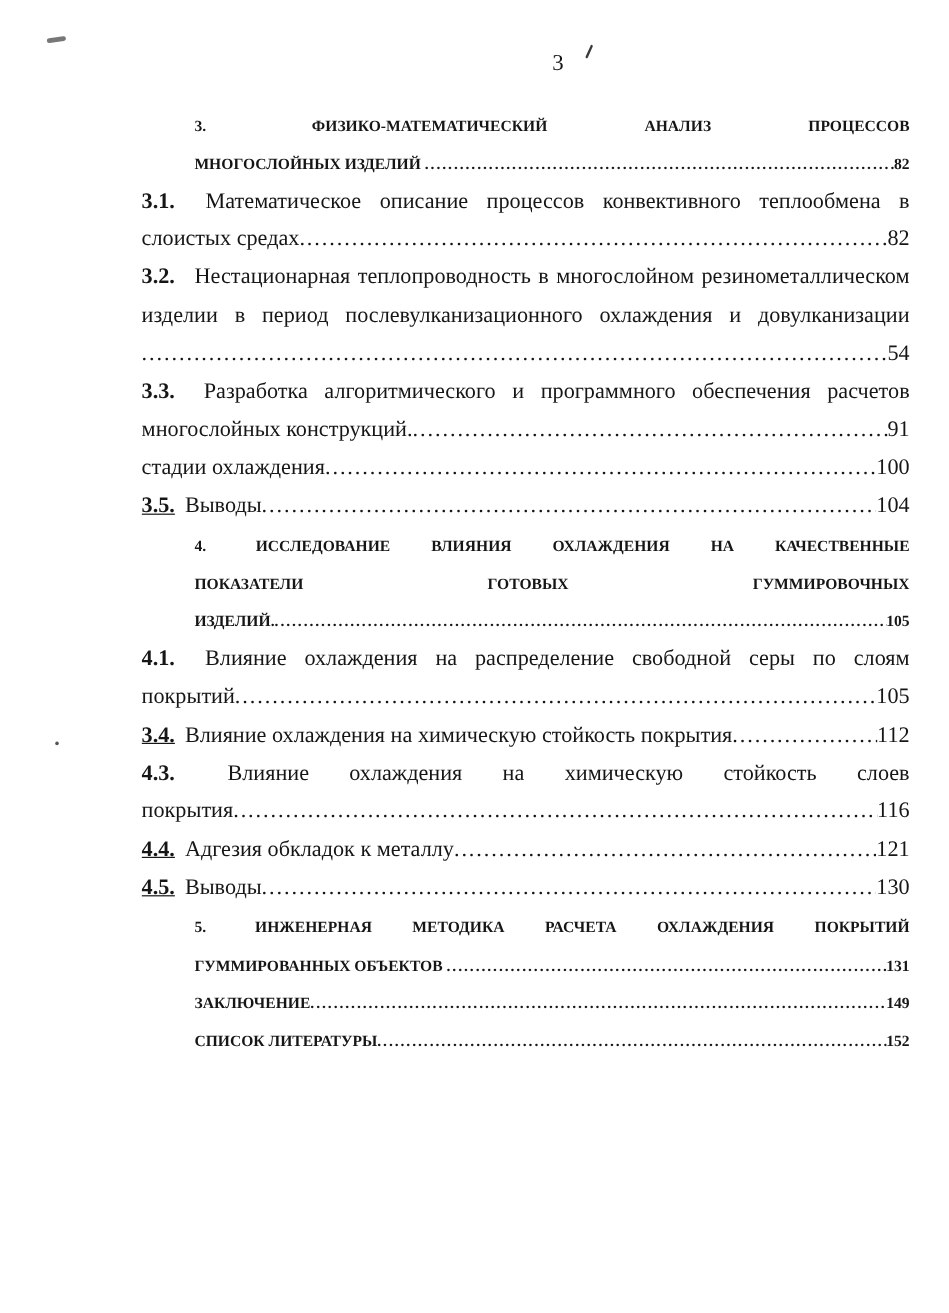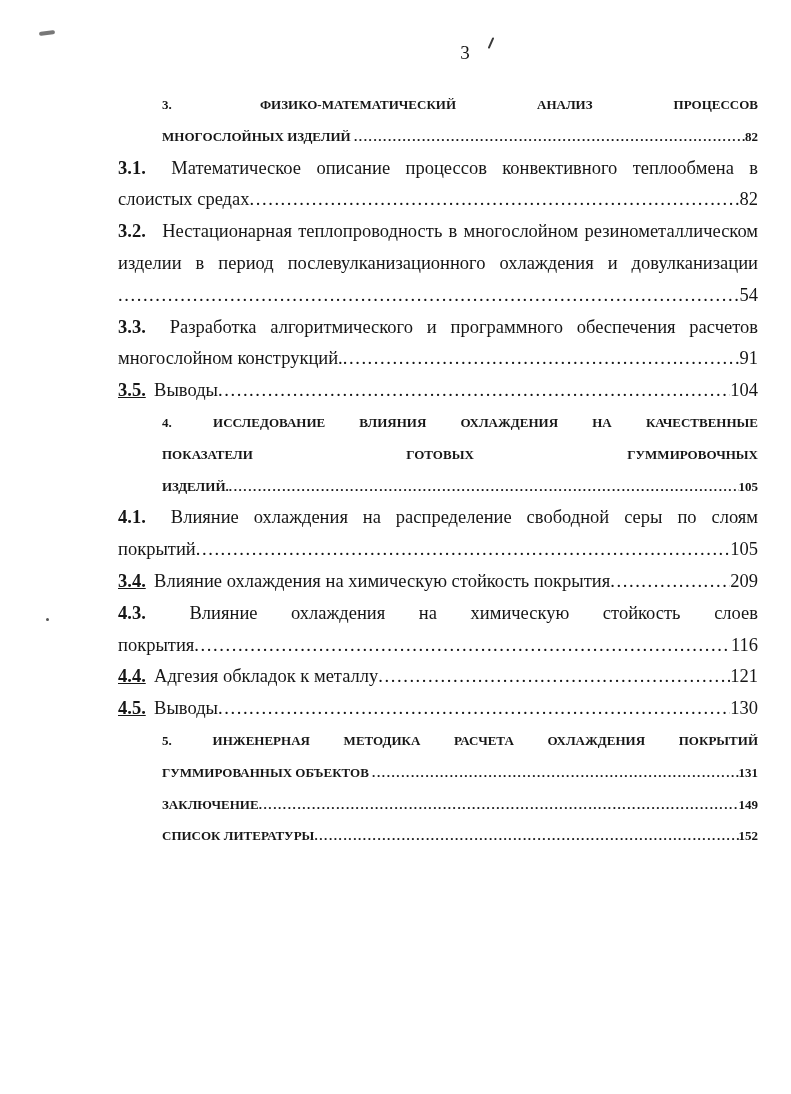--- a/index.html
+++ b/index.html
@@ -81,25 +81,30 @@
     <div class="ln"><span class="num">3.2.</span> <span class="txt">Нестационарная теплопроводность в многослойном резинометаллическом</span></div>
     <div class="ln"><span class="txt">изделии в период послевулканизационного охлаждения и довулканизации</span></div>
     <div class="ln lnf">
         <span class="txt"></span>
         <span class="leader"></span>
         <span class="pg">54</span>
       </div>
 
     <div class="ln"><span class="num">3.3.</span> <span class="txt">Разработка алгоритмического и программного обеспечения расчетов</span></div>
     <div class="ln lnf">
-        <span class="txt">многослойном конструкций.</span>
+        <span class="txt">многослойных конструкций.</span>
         <span class="leader"></span>
         <span class="pg">91</span>
       </div>
 
+    <div class="ln lnf">
+        <span class="txt">стадии охлаждения</span>
+        <span class="leader"></span>
+        <span class="pg">100</span>
+      </div>
 
     <div class="ln lnf">
         <span class="num">3.5.</span>
         <span class="txt">Выводы</span>
         <span class="leader"></span>
         <span class="pg">104</span>
       </div>
 
     <div class="ln bold"><span class="num">4.</span> <span class="txt">ИССЛЕДОВАНИЕ ВЛИЯНИЯ ОХЛАЖДЕНИЯ НА КАЧЕСТВЕННЫЕ</span></div>
     <div class="ln bold"><span class="txt">ПОКАЗАТЕЛИ ГОТОВЫХ ГУММИРОВОЧНЫХ</span></div>
@@ -113,21 +118,21 @@
     <div class="ln lnf">
         <span class="txt">покрытий</span>
         <span class="leader"></span>
         <span class="pg">105</span>
       </div>
 
     <div class="ln lnf">
         <span class="num">3.4.</span>
         <span class="txt">Влияние охлаждения на химическую стойкость покрытия</span>
         <span class="leader"></span>
-        <span class="pg">209</span>
+        <span class="pg">112</span>
       </div>
 
     <div class="ln"><span class="num">4.3.</span> <span class="txt">Влияние охлаждения на химическую стойкость слоев</span></div>
     <div class="ln lnf">
         <span class="txt">покрытия</span>
         <span class="leader"></span>
         <span class="pg">116</span>
       </div>
 
     <div class="ln lnf">

